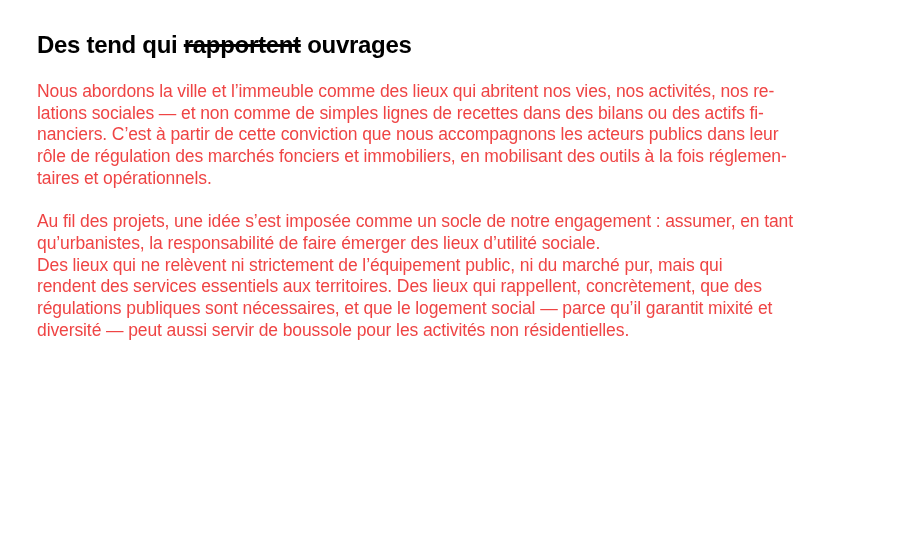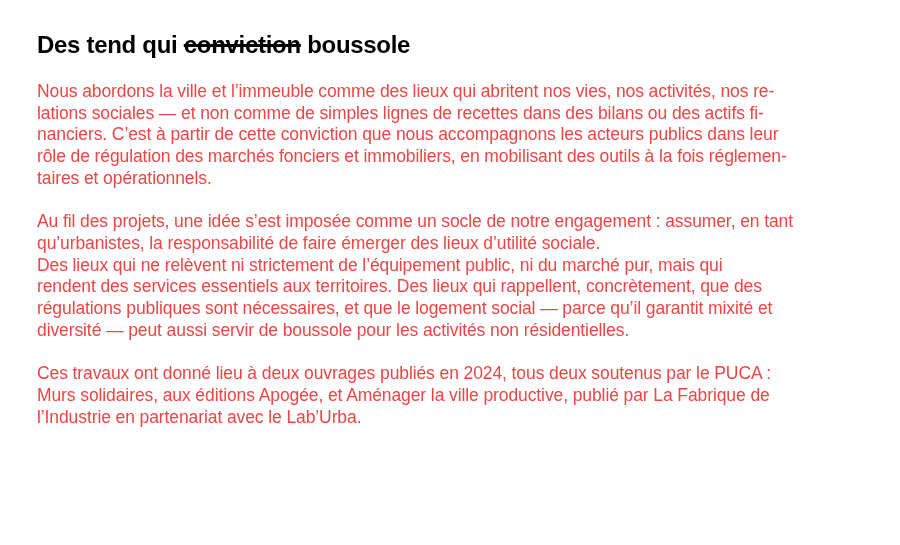--- a/index.html
+++ b/index.html
@@ -37,29 +37,26 @@
     font-weight: 400;
     color: #ef4444;
     letter-spacing: -0.1px;
     white-space: pre;
   }
 </style>
 </head>
 <body>
 
 <div class="page">
-  <h1 class="page-title"><span>Des tend qui </span><span class="struck">conviction</span><span> boussole</span></h1>
+  <h1 class="page-title"><span>Des tend qui </span><span class="struck">rapportent</span><span> ouvrages</span></h1>
 
   <p class="body-paragraph">Nous abordons la ville et l’immeuble comme des lieux qui abritent nos vies, nos activités, nos re-
 lations sociales — et non comme de simples lignes de recettes dans des bilans ou des actifs fi-
 nanciers. C’est à partir de cette conviction que nous accompagnons les acteurs publics dans leur
 rôle de régulation des marchés fonciers et immobiliers, en mobilisant des outils à la fois réglemen-
 taires et opérationnels.</p>
   <p class="body-paragraph">Au fil des projets, une idée s’est imposée comme un socle de notre engagement : assumer, en tant
 qu’urbanistes, la responsabilité de faire émerger des lieux d’utilité sociale.
 Des lieux qui ne relèvent ni strictement de l’équipement public, ni du marché pur, mais qui
 rendent des services essentiels aux territoires. Des lieux qui rappellent, concrètement, que des
 régulations publiques sont nécessaires, et que le logement social — parce qu’il garantit mixité et
 diversité — peut aussi servir de boussole pour les activités non résidentielles.</p>
-  <p class="body-paragraph">Ces travaux ont donné lieu à deux ouvrages publiés en 2024, tous deux soutenus par le PUCA :
-Murs solidaires, aux éditions Apogée, et Aménager la ville productive, publié par La Fabrique de
-l’Industrie en partenariat avec le Lab’Urba.</p>
 </div>
 
 </body></html>

